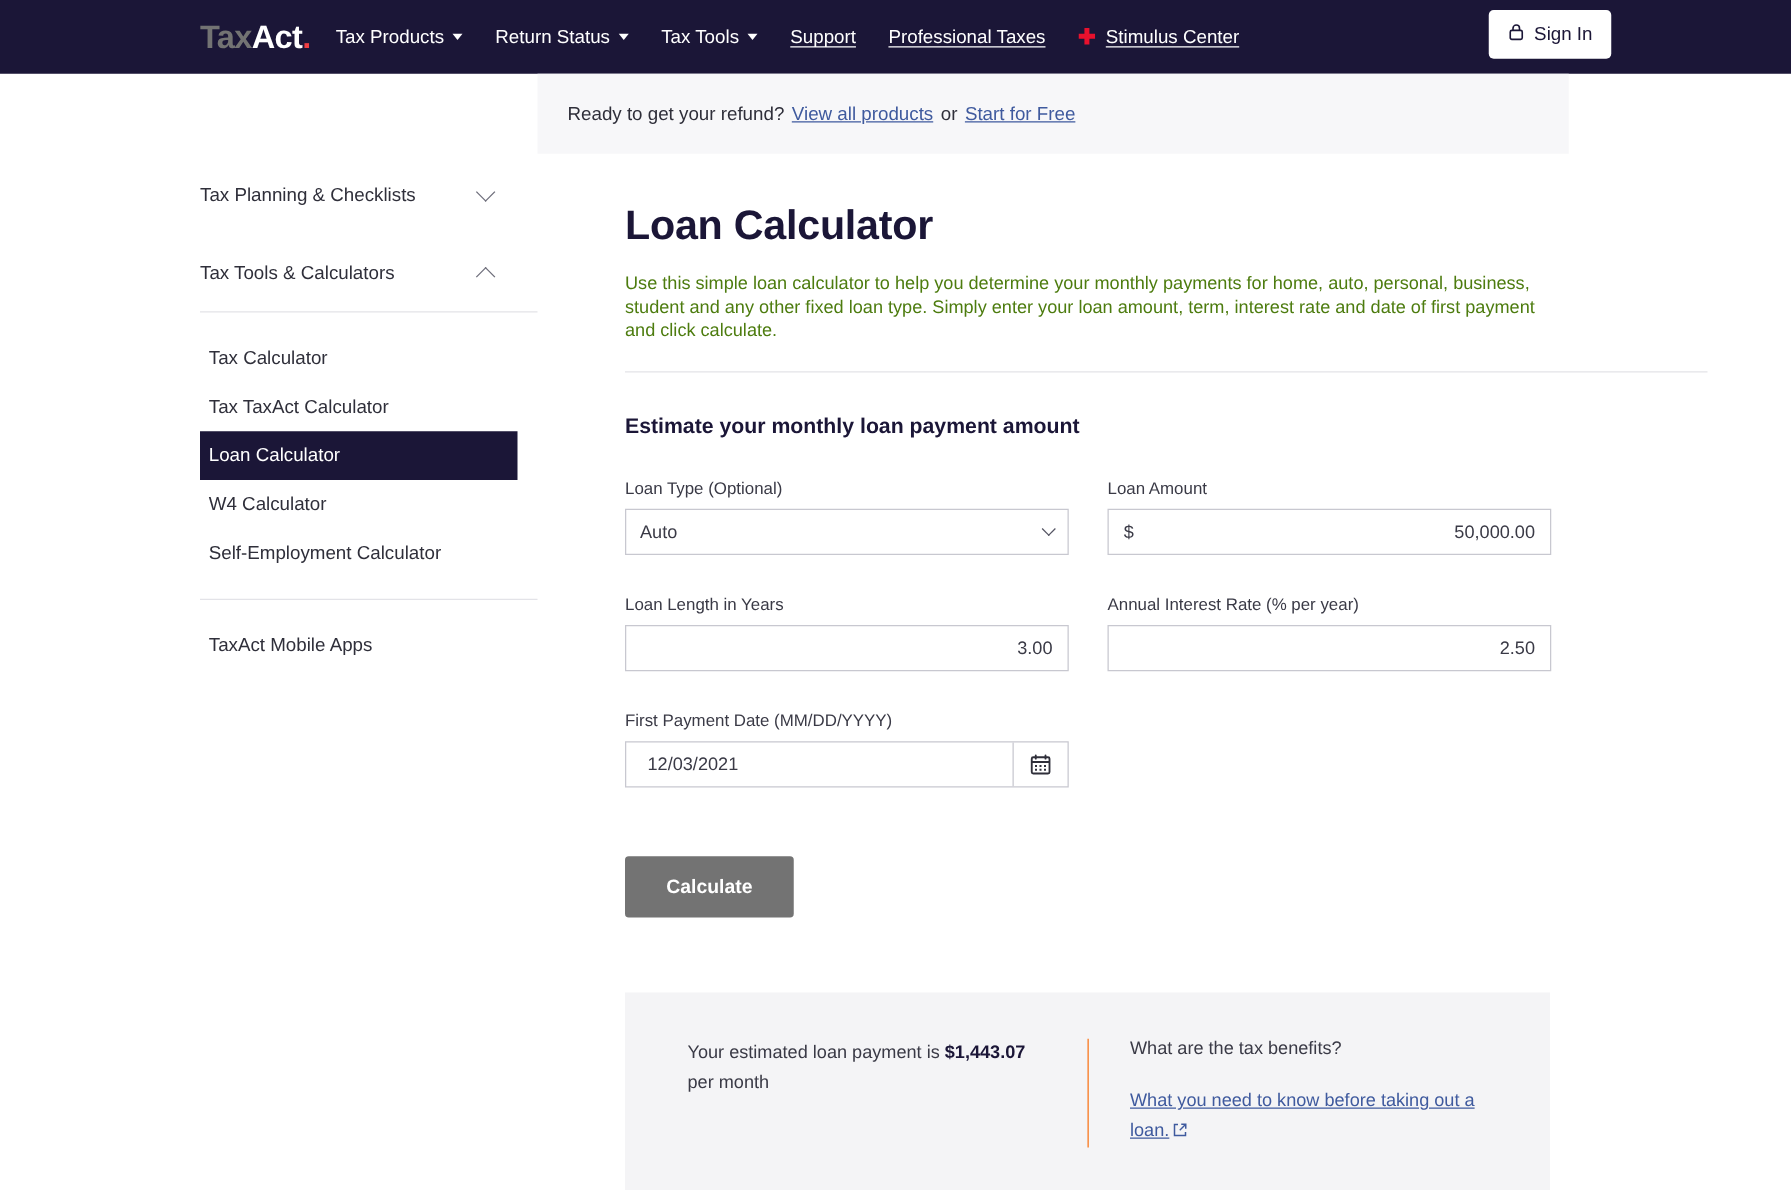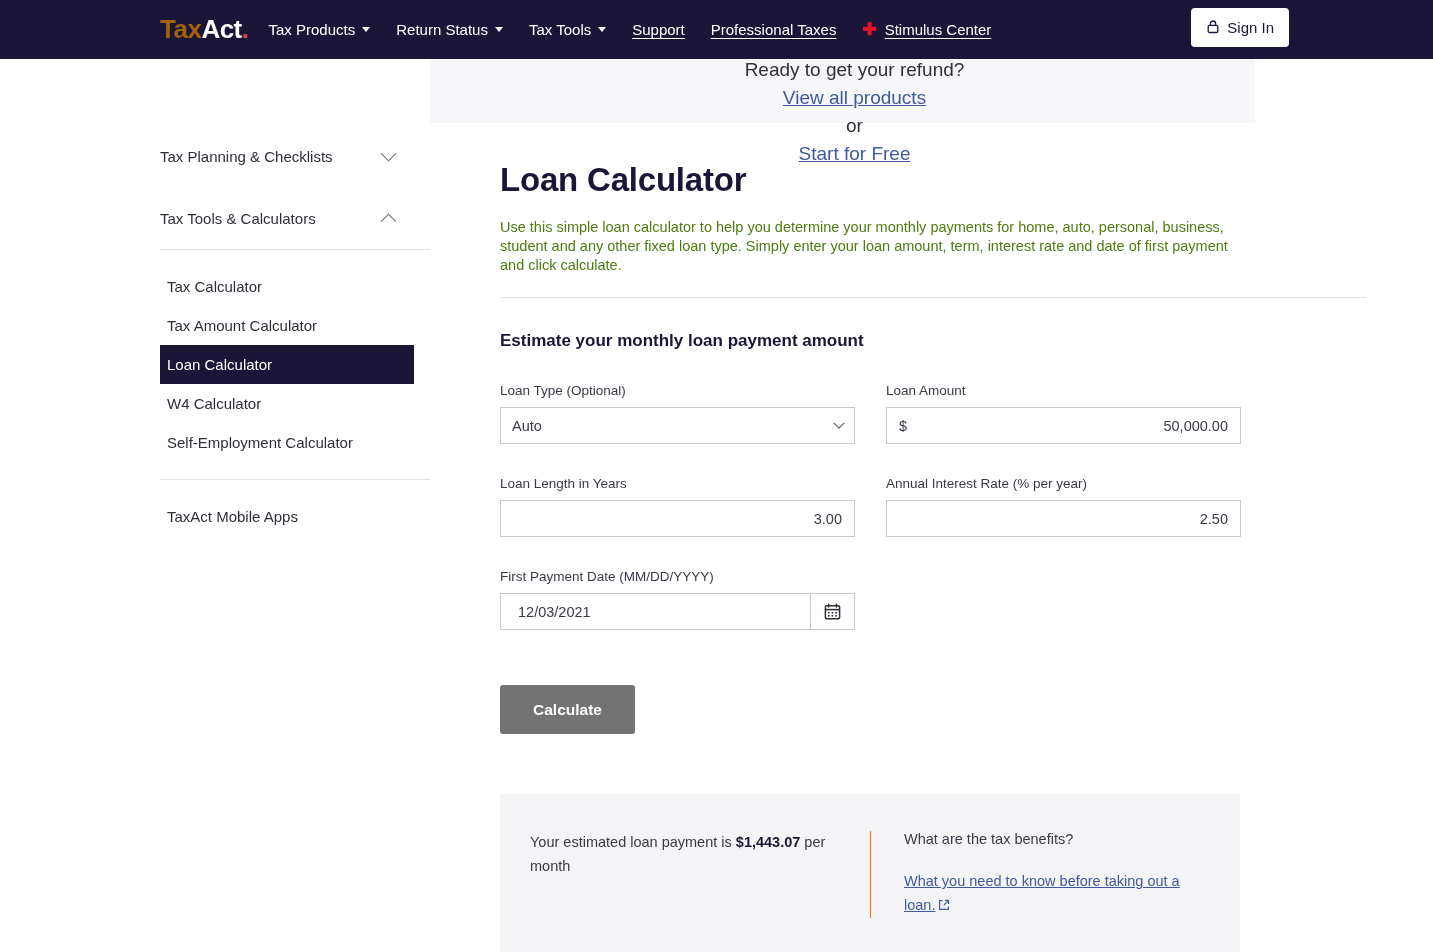--- a/index.html
+++ b/index.html
@@ -20,21 +20,21 @@
     position: relative;
   }
   .logo {
     margin-left: 160px;
     font-size: 26px;
     font-weight: bold;
     letter-spacing: -0.5px;
     display: flex;
     align-items: baseline;
   }
-  .logo .tax { color: #a16207; }
+  .logo .tax { color: #737373; }
   .logo .act { color: #ffffff; }
   .logo .dot { color: #ef3e42; font-size: 26px; }
 
   .navlinks {
     display: flex;
     align-items: center;
     margin-left: 20px;
     gap: 26px;
   }
   .navitem {
@@ -134,24 +134,23 @@
   
   .main { flex: 1; position: relative; }
 
   .promo {
     height: 64px;
     width: 825px;
     background: #f7f7f9;
     display: flex;
     align-items: center;
     padding-left: 24px;
-    font-size: 19px;
+    font-size: 15px;
     color: #2f2f3a;
     gap: 6px;
-    flex-direction: column;
   }
   .promo a { color: #3f5a9e; text-decoration: underline; cursor: pointer; }
 
   .hero { padding: 38px 0 0 70px; width: 866px; }
   .hero h1 {
     font-size: 33px;
     color: #1b1637;
     font-weight: bold;
     letter-spacing: -0.2px;
   }
@@ -232,21 +231,21 @@
 
   .results {
     margin: 60px 0 0 70px;
     width: 740px;
     background: #f4f4f6;
     display: flex;
     padding: 37px 30px 40px 30px;
   }
   .res-left { width: 340px; padding-right: 30px; }
   .res-right { width: 340px; padding-left: 33px; border-left: 1px solid #f97316; }
-  .res-text { font-size: 14.5px; color: #3a3a46; line-height: 1.62; }
+  .res-text { font-size: 14.5px; color: #3a3a46; line-height: 1.62; margin-left: 20px; }
   .res-text b { color: #1b1637; }
   .res-q { font-size: 14.5px; color: #3a3a46; }
   .res-link {
     display: block;
     margin-top: 23px;
     font-size: 14.5px;
     color: #3f5a9e;
     text-decoration: underline;
     line-height: 1.62;
     cursor: pointer;
@@ -306,21 +305,21 @@
 
     <div class="side-sec">
       <span class="lbl">Tax Tools &amp; Calculators</span>
       <span class="chev up"></span>
     </div>
 
     <div class="side-div"></div>
 
     <div class="side-group">
       <div class="side-link">Tax Calculator</div>
-      <div class="side-link">Tax Amount Calculator</div>
+      <div class="side-link">Tax TaxAct Calculator</div>
       <div class="side-link active">Loan Calculator</div>
       <div class="side-link">W4 Calculator</div>
       <div class="side-link">Self-Employment Calculator</div>
     </div>
 
     <div class="side-div"></div>
 
     <div class="side-group">
       <div class="side-link">TaxAct Mobile Apps</div>
     </div>

